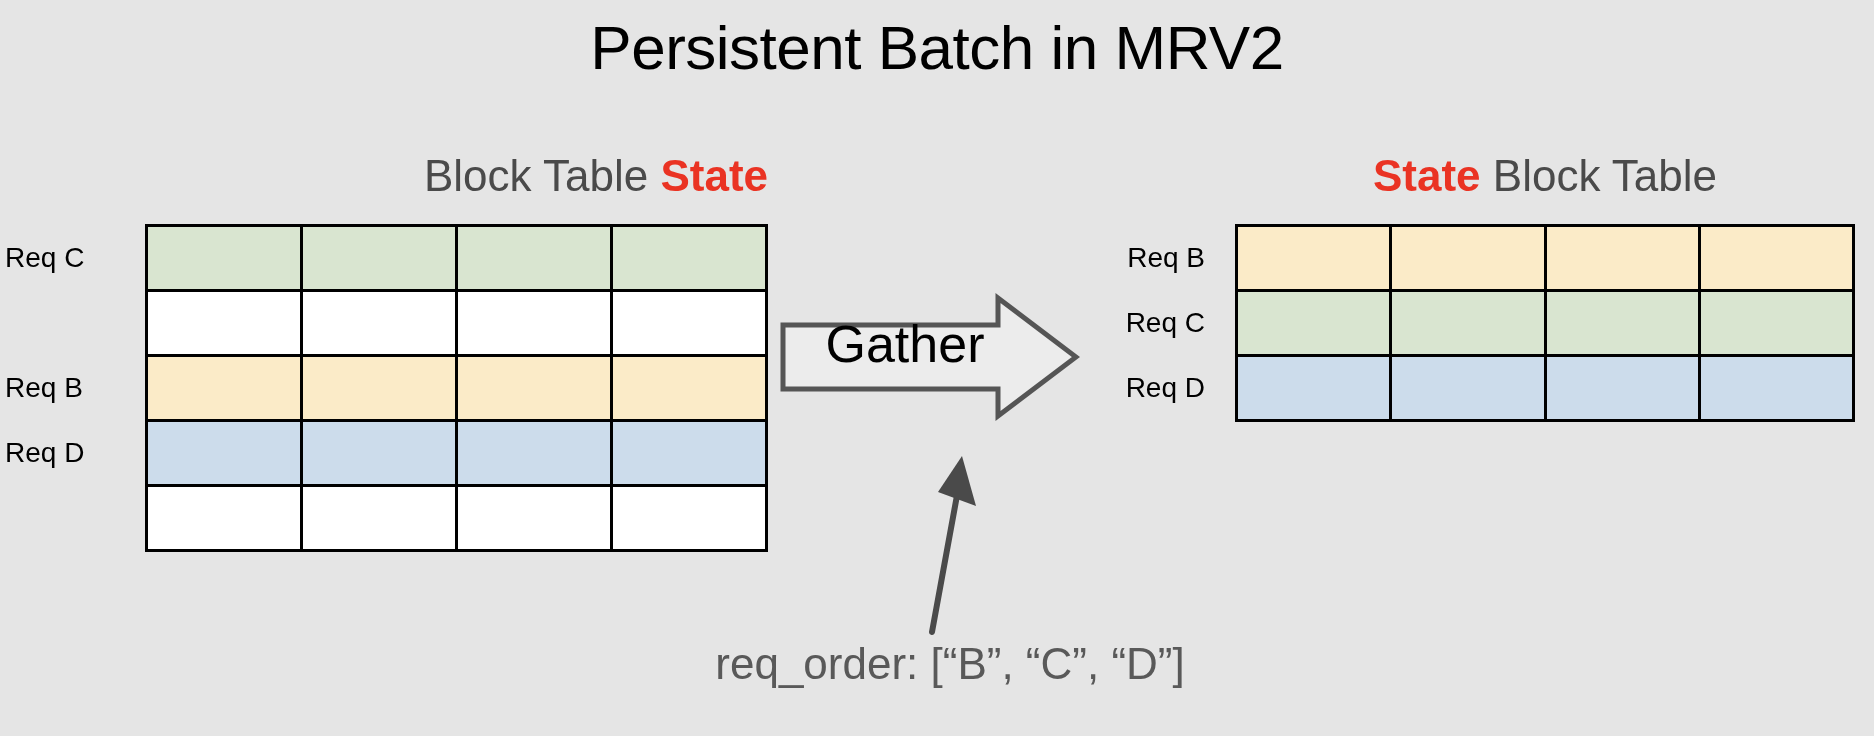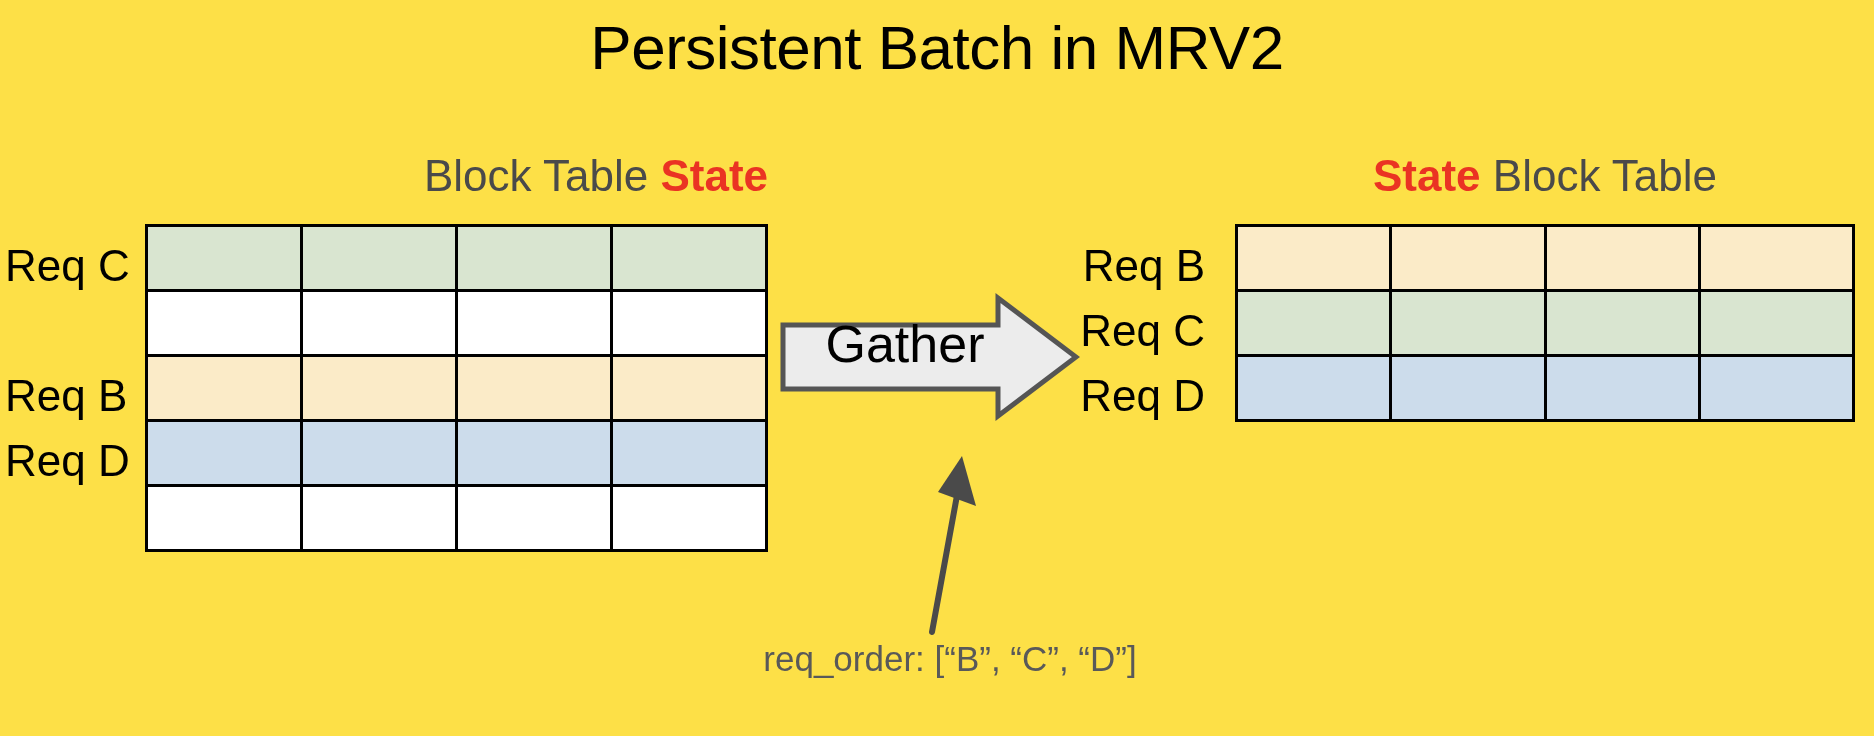--- a/index.html
+++ b/index.html
@@ -8,21 +8,21 @@
     background: #ffffff;
   }
   body {
     font-family: "Liberation Sans", sans-serif;
     -webkit-font-smoothing: antialiased;
   }
   #stage {
     position: relative;
     width: 1874px;
     height: 736px;
-    background: #fde047;
+    background: #e5e5e5;
     overflow: hidden;
   }
 
   
   #page-title {
     position: absolute;
     left: 0;
     top: 14px;
     width: 1874px;
     text-align: center;
@@ -57,21 +57,21 @@
     border: 3px solid #000000;
     padding: 0;
     height: 62px;
   }
   #left-table  { left: 145px;  top: 224px; width: 623px; }
   #right-table { left: 1235px; top: 224px; width: 620px; }
 
   
   .row-label {
     position: absolute;
-    font-size: 44px;
+    font-size: 28px;
     line-height: 1;
     color: #000000;
     white-space: nowrap;
   }
   .row-label.right-side {
     text-align: right;
   }
 
   
   #gather-arrow {
@@ -102,21 +102,21 @@
     height: 190px;
   }
 
   
   #req-order-caption {
     position: absolute;
     left: 450px;
     top: 640px;
     width: 1000px;
     text-align: center;
-    font-size: 35px;
+    font-size: 44px;
     line-height: 1.1;
     color: #595959;
     white-space: nowrap;
   }
 </style>
 </head>
 <body>
 
 <div id="stage">
 

